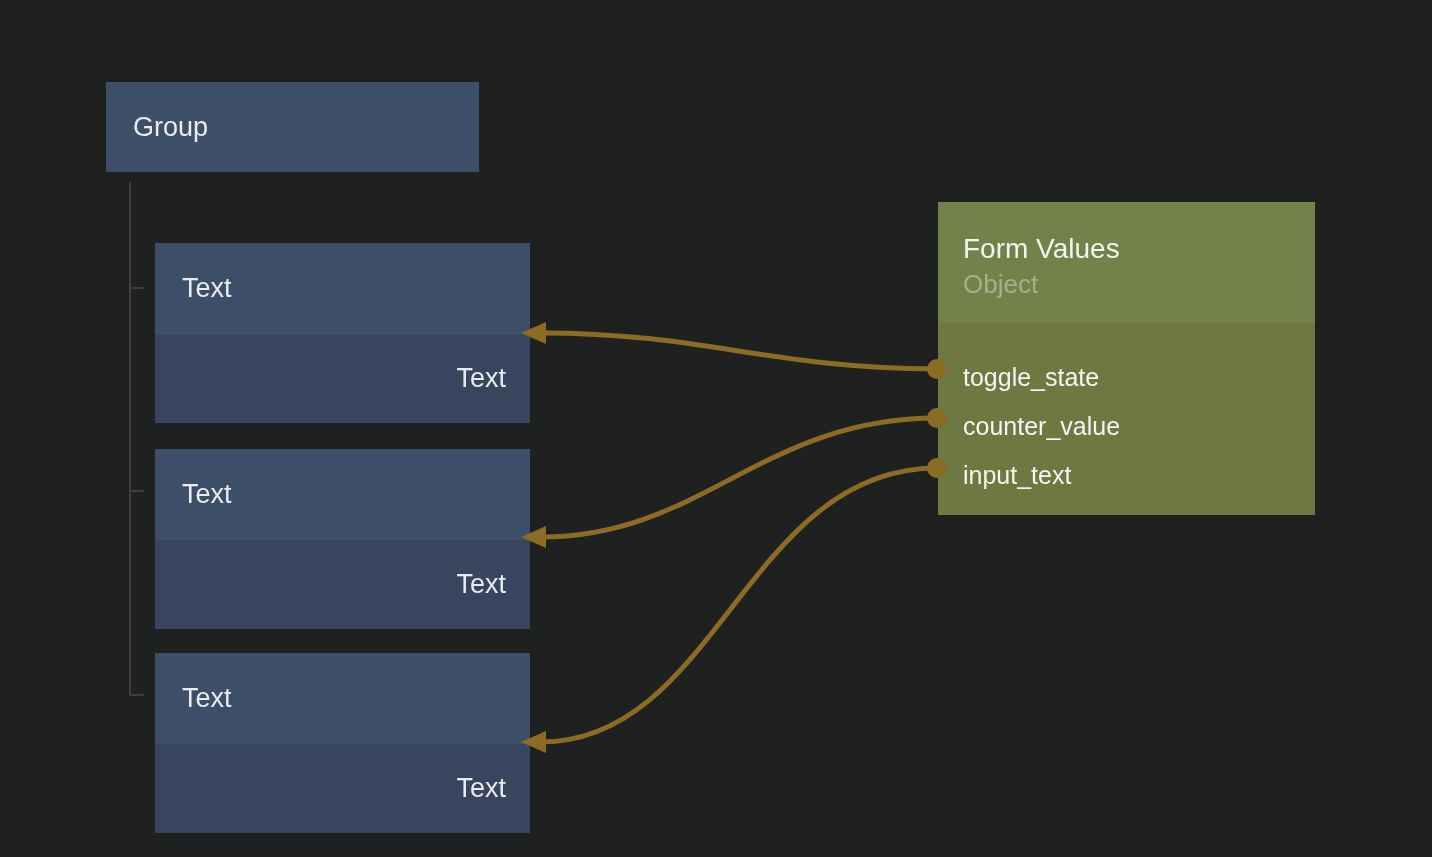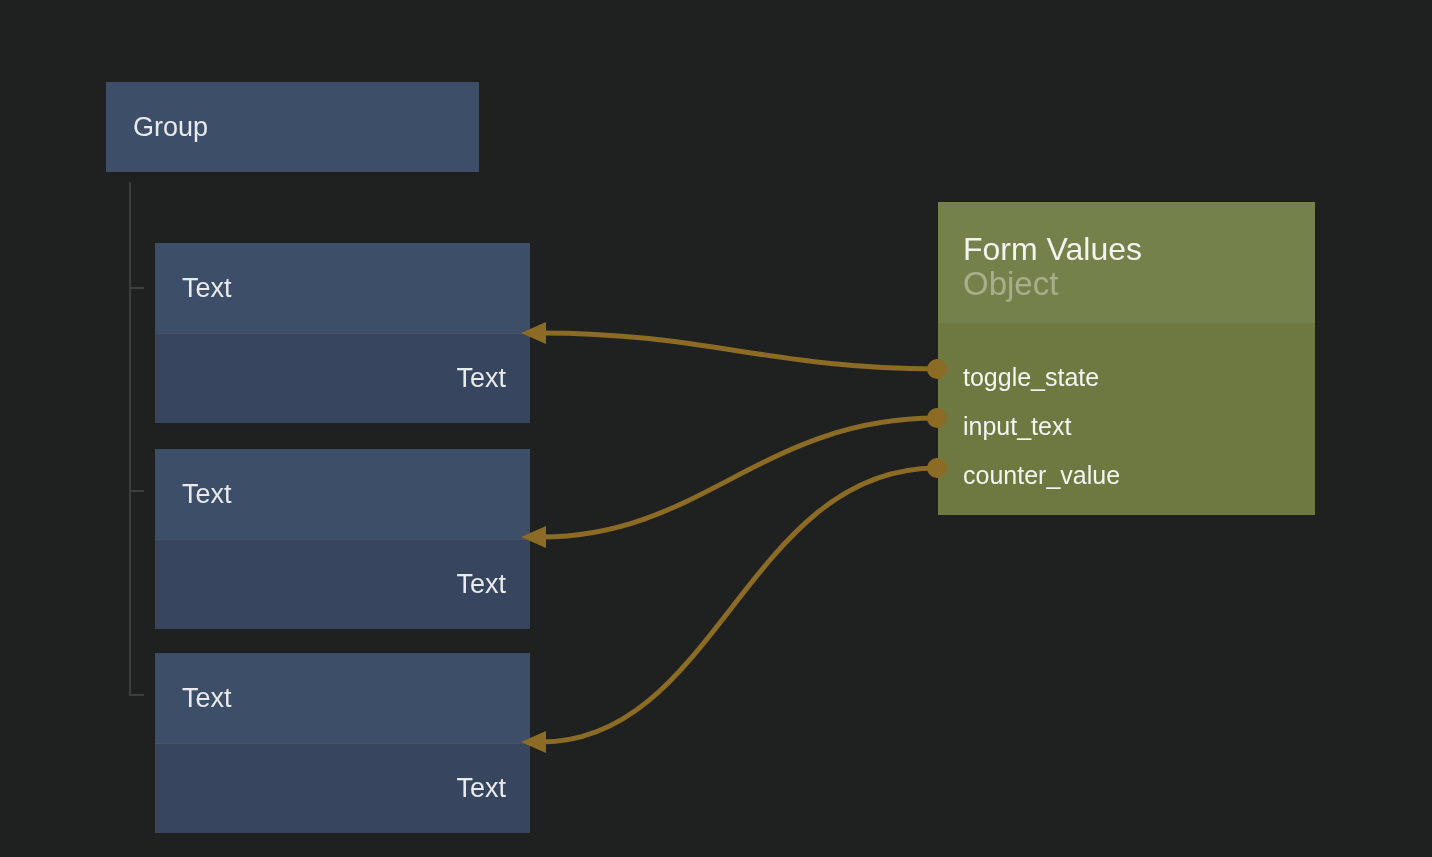--- a/index.html
+++ b/index.html
@@ -75,26 +75,26 @@
     padding-top: 6px;
   }
   .olive-body {
     background: #6e7942;
     height: 192px;
     box-sizing: border-box;
     padding-top: 20px;
   }
   .form-title {
     color: #f2f4ee;
-    font-size: 32px;
+    font-size: 28px;
     line-height: 36px;
   }
   .form-subtitle {
     color: rgba(255,255,255,0.36);
-    font-size: 33px;
+    font-size: 26px;
     line-height: 34px;
   }
   .field-row {
     height: 49px;
     display: flex;
     align-items: flex-end;
     padding-left: 25px;
   }
   .field-label {
     color: #f4f4f0;
@@ -142,24 +142,24 @@
   <div class="node" id="node-form-values">
     <div class="olive-header">
       <div class="form-title">Form Values</div>
       <div class="form-subtitle">Object</div>
     </div>
     <div class="olive-body">
       <div class="field-row">
         <span class="field-label">toggle_state</span>
       </div>
       <div class="field-row">
-        <span class="field-label">input_text</span>
+        <span class="field-label">counter_value</span>
       </div>
       <div class="field-row">
-        <span class="field-label">counter_value</span>
+        <span class="field-label">input_text</span>
       </div>
     </div>
   </div>
 
   <svg id="wire-layer" viewBox="0 0 1432 857" xmlns="http://www.w3.org/2000/svg">
 
     <path d="M130 182 V695 H144 M130 288 H144 M130 491 H144" stroke="#3d3d3d" stroke-width="2" fill="none"></path>
 
     <path d="M937 369 C772 369 705 333 541 333" stroke="#8c6b25" stroke-width="5" fill="none" stroke-linecap="round"></path>
 

